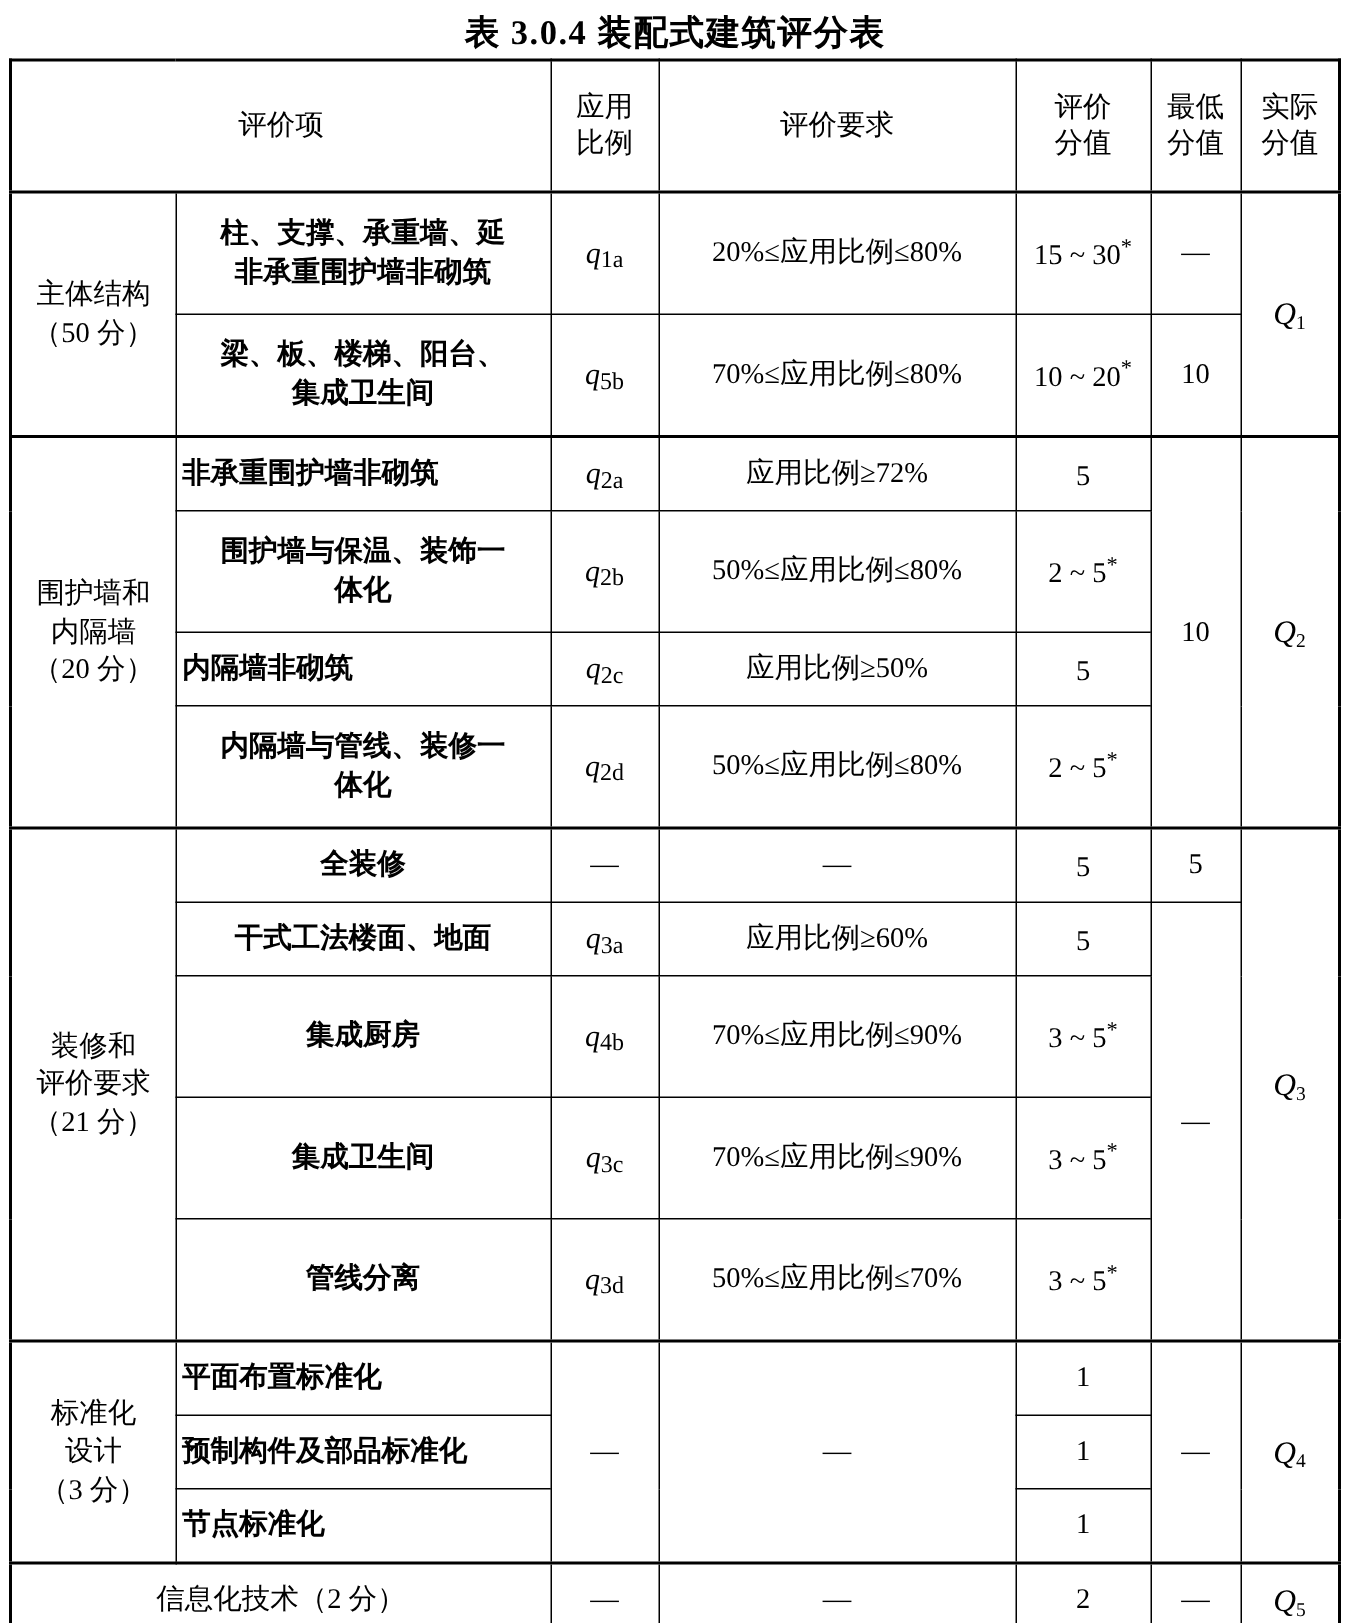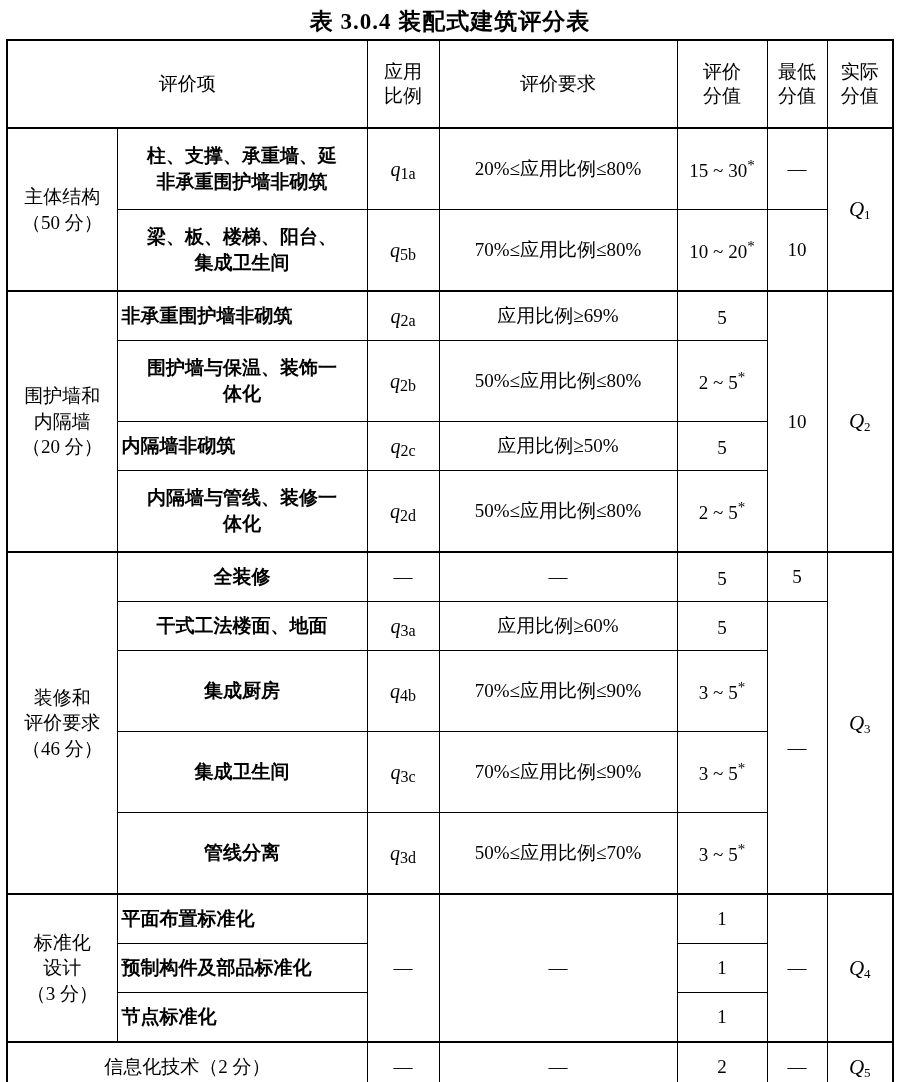--- a/index.html
+++ b/index.html
@@ -198,21 +198,21 @@
       <tr>
         <td class="cat-cell thick-top" rowspan="4">
           <div>围护墙和</div>
           <div>内隔墙</div>
           <div>（20 分）</div>
         </td>
         <td class="item-cell center thick-top r-small">非承重围护墙非砌筑</td>
         <td class="thick-top">
           <span class="qsym"><span>q</span><sub>2a</sub></span>
         </td>
-        <td class="req-cell thick-top">应用比例≥69%</td>
+        <td class="req-cell thick-top">应用比例≥72%</td>
         <td class="score-cell thick-top">
           <span>5</span><span class="star"></span>
         </td>
         <td class="thick-top" rowspan="4">10</td>
         <td class="thick-top" rowspan="4">
           <span class="bigq"><span>Q</span><sub>2</sub></span>
         </td>
       </tr>
       <tr>
         <td class="item-cell r-tall">
@@ -248,21 +248,21 @@
         <td class="req-cell">50%≤应用比例≤80%</td>
         <td class="score-cell">
           <span>2 ~ 5</span><span class="star">*</span>
         </td>
       </tr>
 
       <tr>
         <td class="cat-cell thick-top" rowspan="5">
           <div>装修和</div>
           <div>评价要求</div>
-          <div>（46 分）</div>
+          <div>（21 分）</div>
         </td>
         <td class="item-cell thick-top r-small">全装修</td>
         <td class="thick-top dash">—</td>
         <td class="req-cell thick-top">—</td>
         <td class="score-cell thick-top">
           <span>5</span><span class="star"></span>
         </td>
         <td class="thick-top">5</td>
         <td class="thick-top" rowspan="5">
           <span class="bigq"><span>Q</span><sub>3</sub></span>

